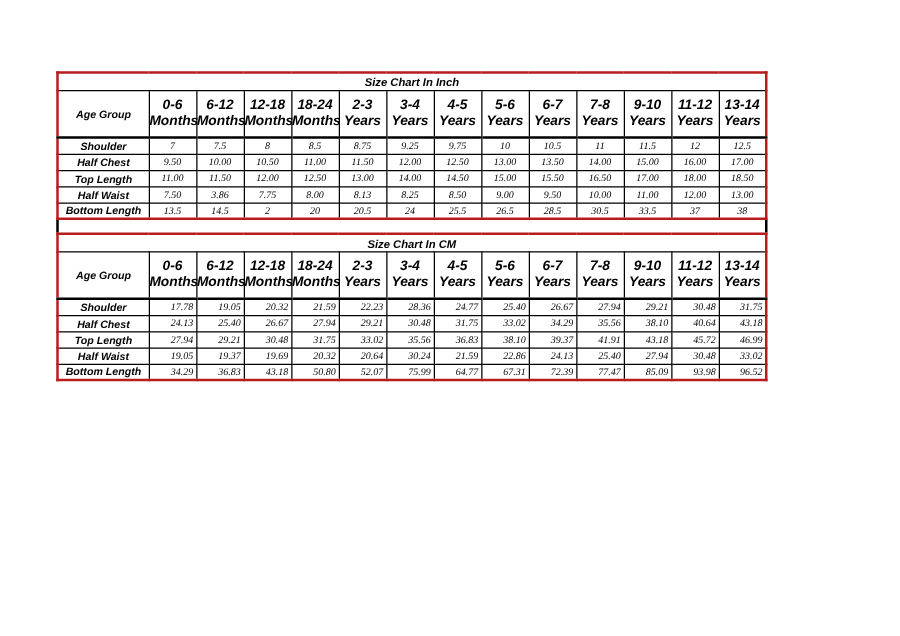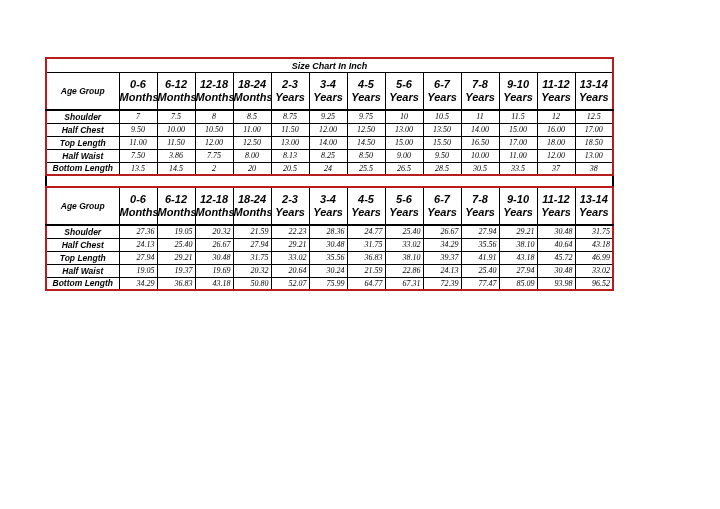--- a/index.html
+++ b/index.html
@@ -193,20 +193,23 @@
       </tbody>
   </table>
   <div class="spacer"></div>
   <table class="tbl cm">
     <colgroup>
         <col class="c-label">
         <col span="13">
       </colgroup>
     <tbody>
         <tr>
+          <td class="title-cell" colspan="14">Size Chart In CM</td>
+        </tr>
+        <tr>
           <th class="corner">Age Group</th>
           <th class="col-h">0-6
 Months</th>
           <th class="col-h">6-12
 Months</th>
           <th class="col-h">12-18
 Months</th>
           <th class="col-h">18-24
 Months</th>
           <th class="col-h">2-3 Years</th>
@@ -222,21 +225,21 @@
 Years</th>
           <th class="col-h">9-10
 Years</th>
           <th class="col-h">11-12
 Years</th>
           <th class="col-h">13-14
 Years</th>
         </tr>
         <tr class="data-row">
           <th class="row-label">Shoulder</th>
-          <td class="val">27.36</td>
+          <td class="val">17.78</td>
           <td class="val">19.05</td>
           <td class="val">20.32</td>
           <td class="val">21.59</td>
           <td class="val">22.23</td>
           <td class="val">28.36</td>
           <td class="val">24.77</td>
           <td class="val">25.40</td>
           <td class="val">26.67</td>
           <td class="val">27.94</td>
           <td class="val">29.21</td>

